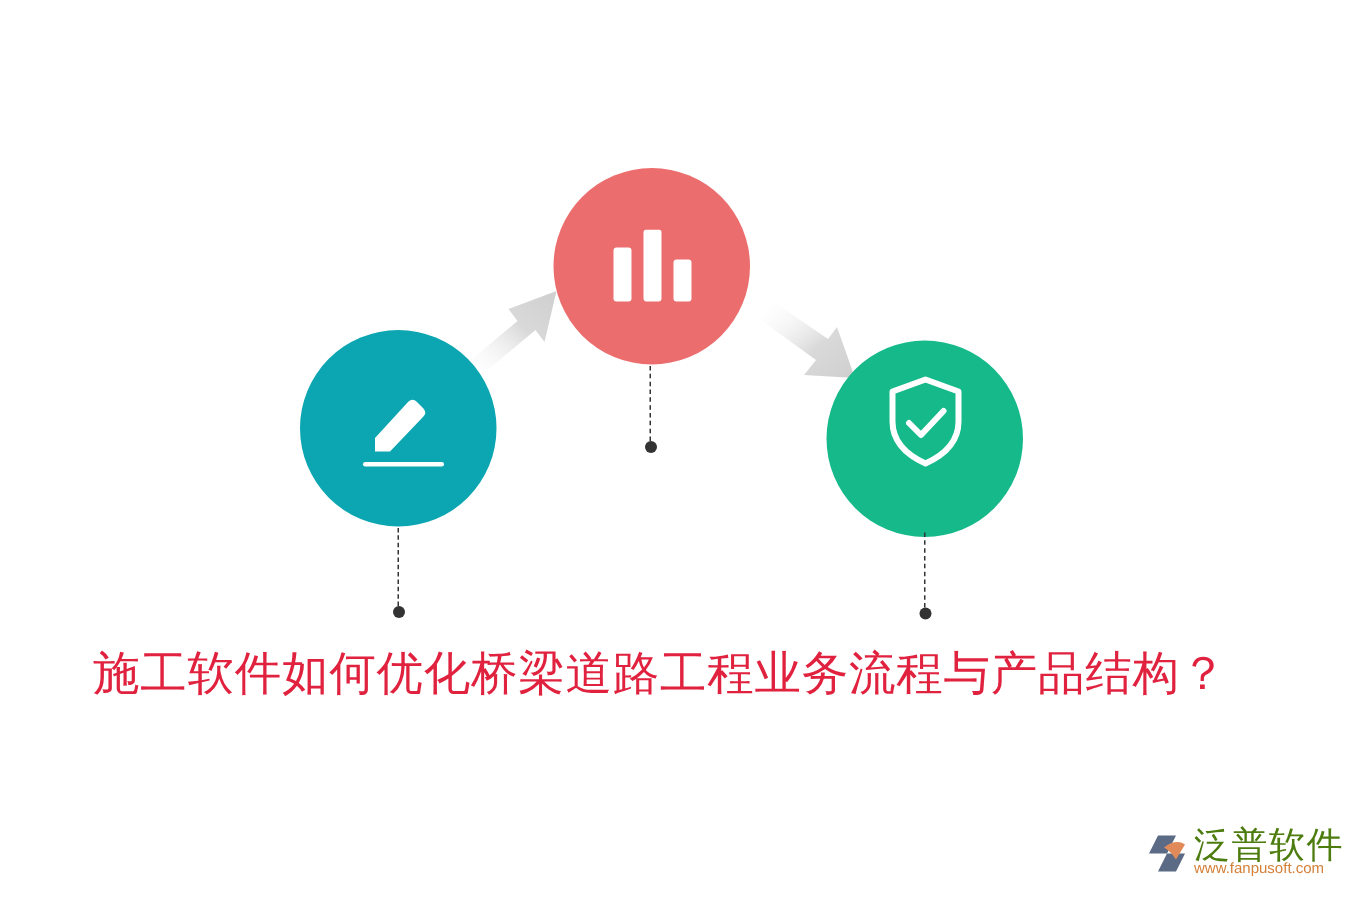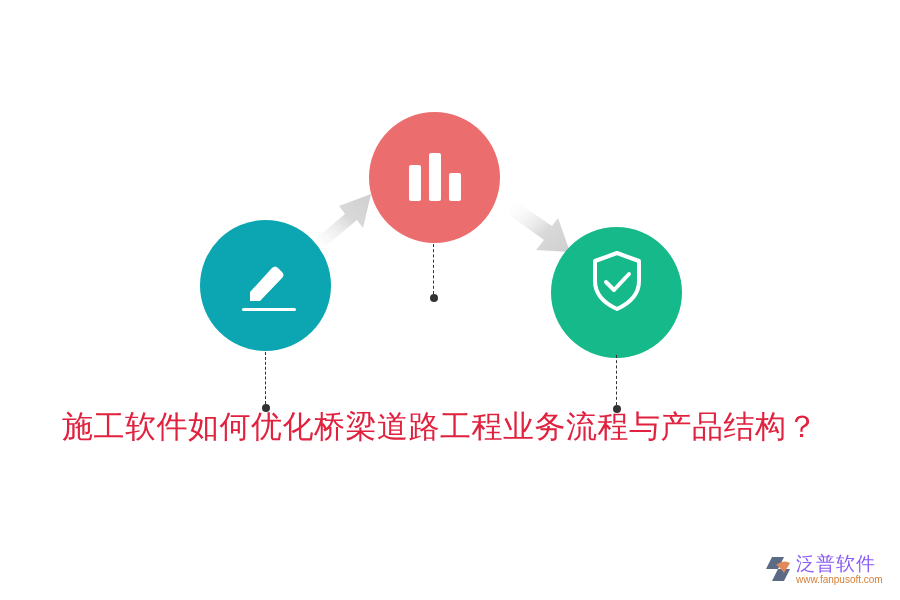--- a/index.html
+++ b/index.html
@@ -4,24 +4,24 @@
 <style>
   html, body { margin: 0; padding: 0; background: #ffffff; }
   body { width: 900px; height: 600px; position: relative; overflow: hidden; font-family: "DejaVu Sans", sans-serif; }
   .circle { position: absolute; border-radius: 50%; display: flex; align-items: center; justify-content: center; }
   .c1 { left: 200px; top: 220px; width: 131px; height: 131px; background: #0ba6b1; }
   .c2 { left: 369px; top: 112px; width: 131px; height: 131px; background: #ec6d6e; }
   .c3 { left: 551px; top: 227px; width: 131px; height: 131px; background: #15b98a; }
   .vline { position: absolute; width: 0; border-left: 1.5px dashed #333; }
   .dot { position: absolute; width: 8px; height: 8px; border-radius: 50%; background: #333; }
   .arrow { position: absolute; }
-  .title { position: absolute; left: 62px; top: 406px; width: 800px; font-family: "DejaVu Serif", serif; font-size: 31px; color: #e0223f; letter-spacing: 0.5px; white-space: nowrap; }
+  .title { position: absolute; left: 62px; top: 428px; width: 800px; font-family: "DejaVu Serif", serif; font-size: 31px; color: #e0223f; letter-spacing: 0.5px; white-space: nowrap; }
   .logo { position: absolute; left: 764px; top: 552px; display: flex; align-items: center; }
   .logo-text { display: flex; flex-direction: column; margin-left: 4px; }
-  .logo-name { font-family: "DejaVu Sans", sans-serif; font-size: 19px; color: #8b5cf6; letter-spacing: 1px; line-height: 22px; }
+  .logo-name { font-family: "DejaVu Sans", sans-serif; font-size: 24px; color: #4d7c0f; letter-spacing: 1px; line-height: 22px; }
   .logo-url { font-family: Liberation Sans, sans-serif; font-size: 10px; color: #d4803a; line-height: 11px; }
 </style>
 </head>
 <body>
 
 <svg class="arrow" style="left:305px; top:188px;" width="72" height="58" viewBox="0 0 72 58">
   <defs>
     <linearGradient id="g1" x1="0" y1="1" x2="1" y2="0">
       <stop offset="0" stop-color="#ffffff" stop-opacity="0"></stop>
       <stop offset="0.6" stop-color="#d9d9d9"></stop>

